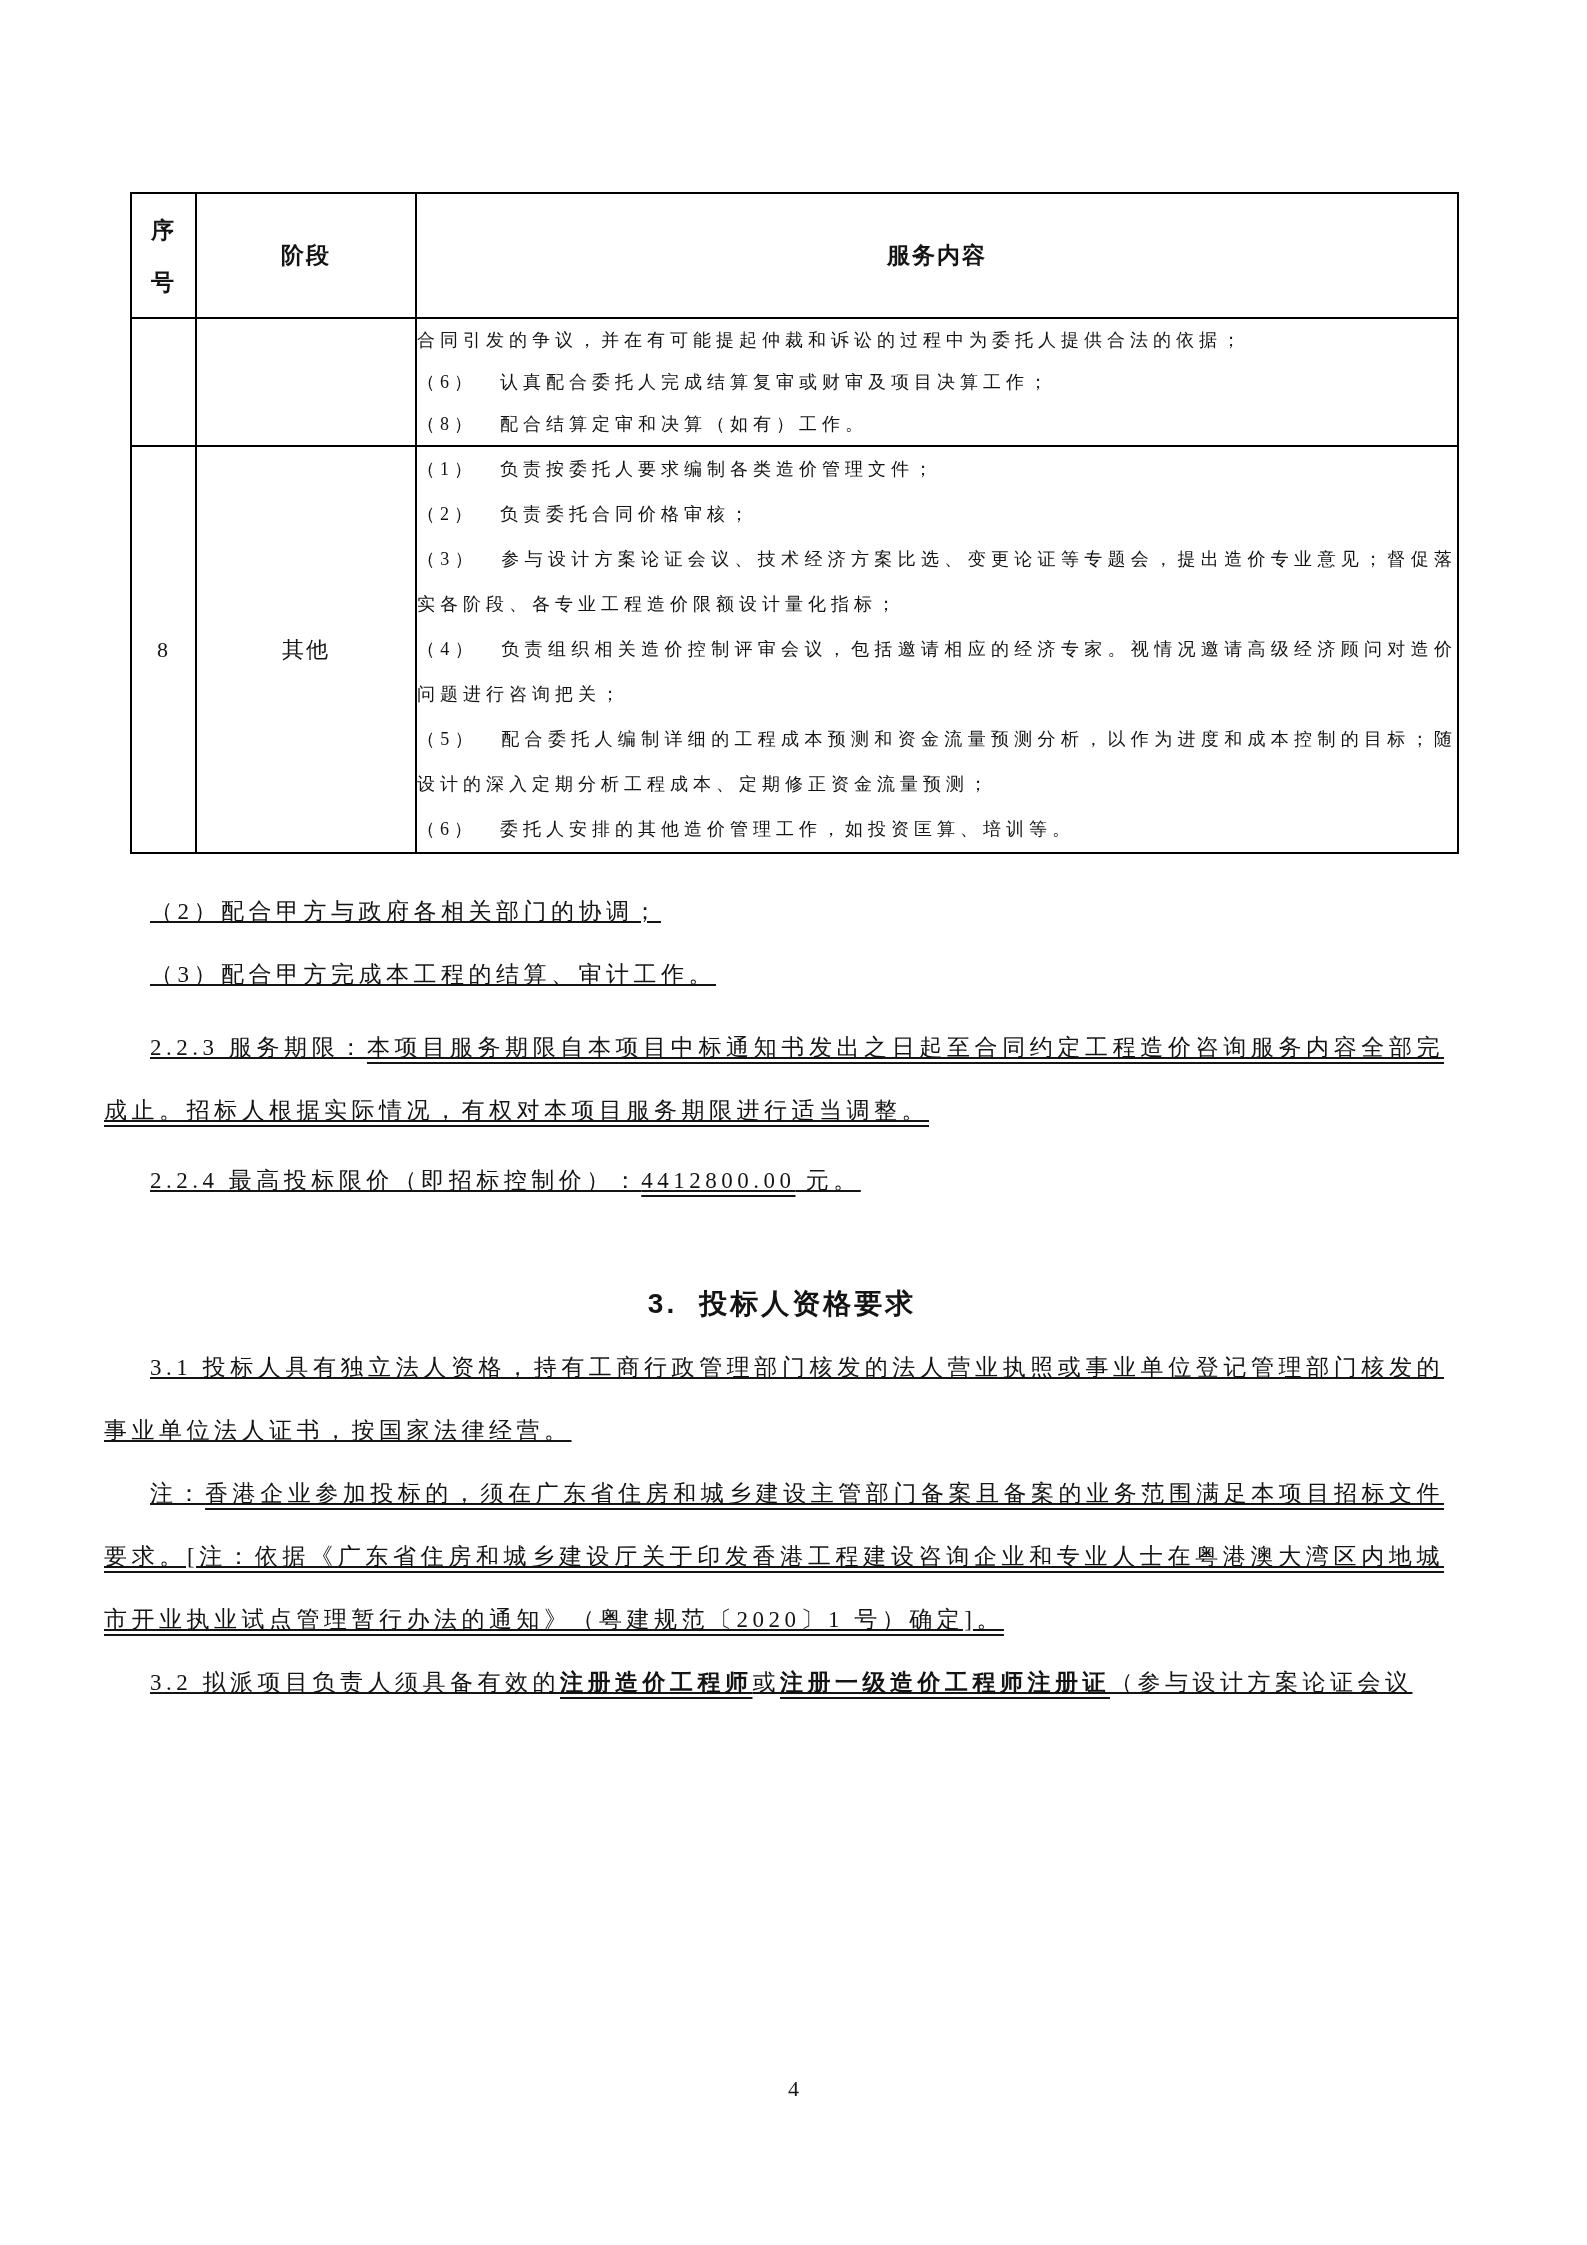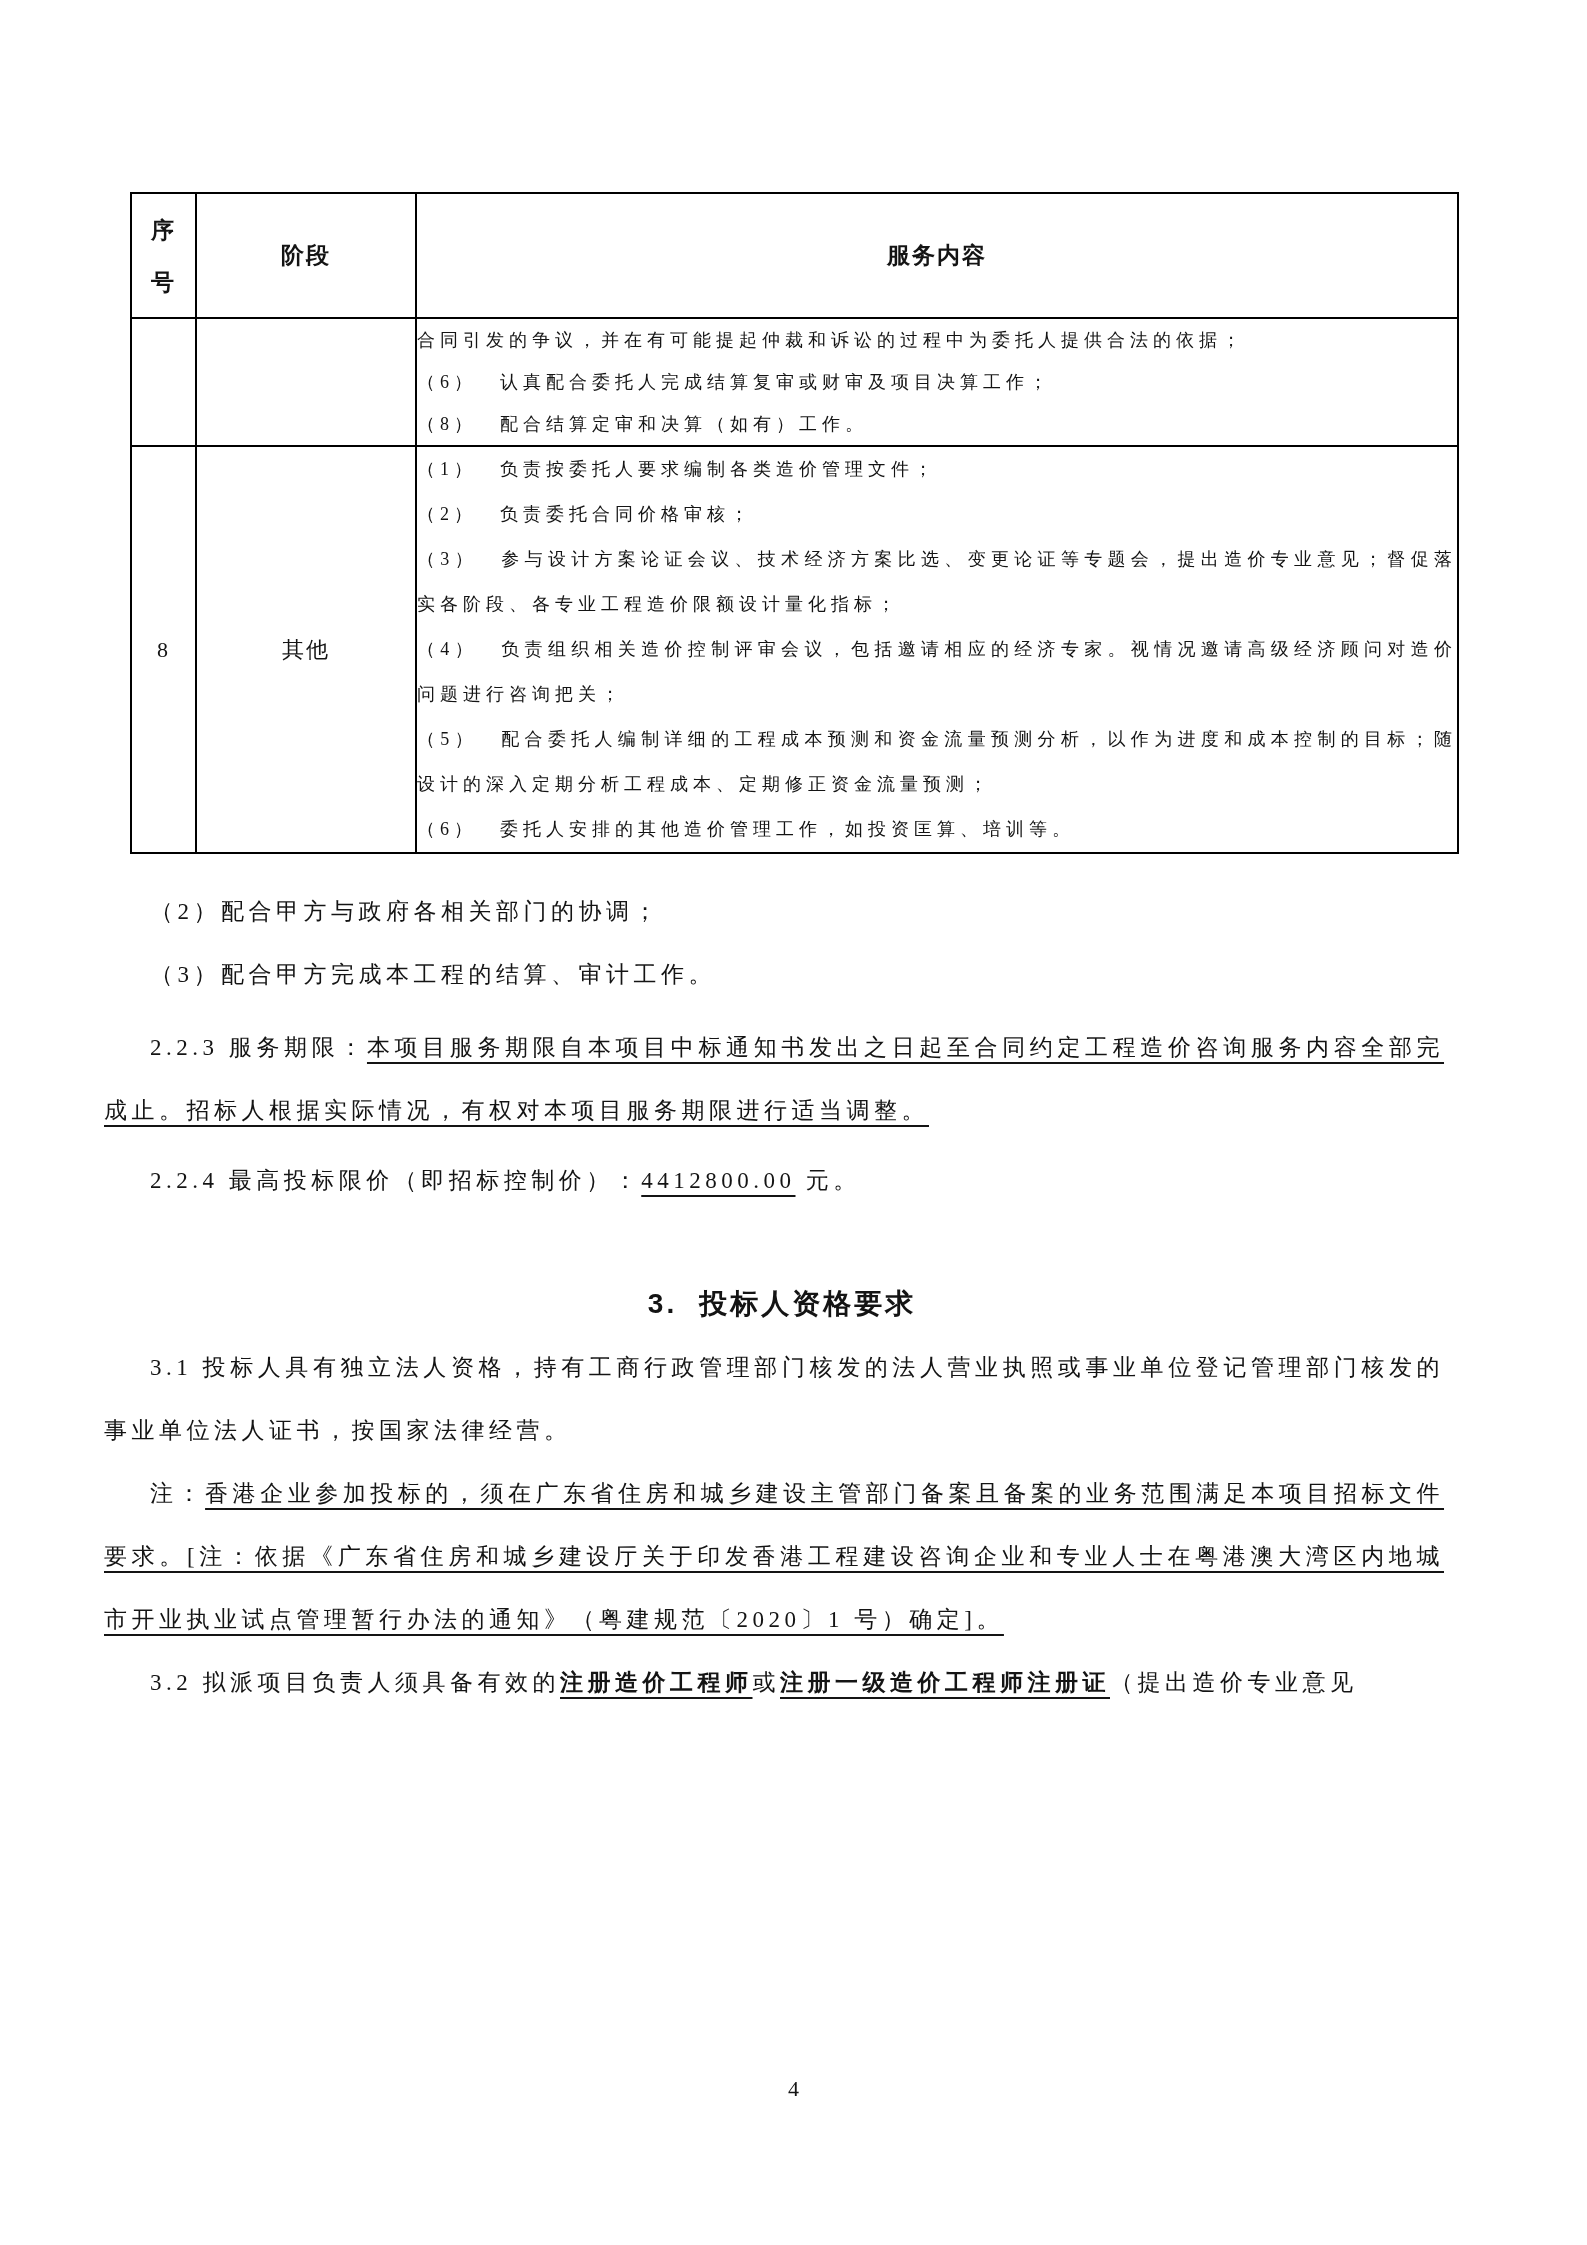--- a/index.html
+++ b/index.html
@@ -59,21 +59,21 @@
   .row-other .svc-cell{line-height:45px;}
   
   .paras{margin-top:26px;}
   .para{
     font-size:23px;
     letter-spacing:4.5px;
     line-height:63px;
     text-align:justify;
     margin:0;
   }
-  .ind{text-indent:46px;}
+  .ind{text-indent:46px;text-decoration:underline;}
   .ind-small{text-indent:20px;}
   .mt-s{margin-top:10px;}
   .mt-xs{margin-top:7px;}
   .u{
     text-decoration:underline;
     text-decoration-thickness:2px;
     text-underline-offset:7px;
   }
   .b{font-weight:bold;}
   .heading{
@@ -144,18 +144,18 @@
       <p class="para ind"><span>（3）配合甲方完成本工程的结算、审计工作。</span></p>
       <p class="para ind mt-s"><span>2.2.3 服务期限：</span><span class="u">本项目服务期限自本项目中标通知书发出之日起至合同约定工程造价咨询服务内容全部完成止。招标人根据实际情况，有权对本项目服务期限进行适当调整。</span></p>
       <p class="para ind mt-xs"><span>2.2.4 最高投标限价（即招标控制价）：</span><span class="u">4412800.00</span><span> 元。</span></p>
 
       <div class="heading">
         <span class="h-num">3.</span><span>投标人资格要求</span>
       </div>
 
       <p class="para ind"><span>3.1 投标人具有独立法人资格，持有工商行政管理部门核发的法人营业执照或事业单位登记管理部门核发的事业单位法人证书，按国家法律经营。</span></p>
       <p class="para ind"><span>注：</span><span class="u">香港企业参加投标的，须在广东省住房和城乡建设主管部门备案且备案的业务范围满足本项目招标文件要求。[注：依据《广东省住房和城乡建设厅关于印发香港工程建设咨询企业和专业人士在粤港澳大湾区内地城市开业执业试点管理暂行办法的通知》（粤建规范〔2020〕1 号）确定]。</span></p>
-      <p class="para ind"><span>3.2 拟派项目负责人须具备有效的</span><span class="u b">注册造价工程师</span><span>或</span><span class="u b">注册一级造价工程师注册证</span><span>（提出造价专业意见</span></p>
+      <p class="para ind"><span>3.2 拟派项目负责人须具备有效的</span><span class="u b">注册造价工程师</span><span>或</span><span class="u b">注册一级造价工程师注册证</span><span>（参与设计方案论证会议</span></p>
     </div>
   </div>
 
   <div class="page-number">4</div>
 </div>
 
 </body></html>

